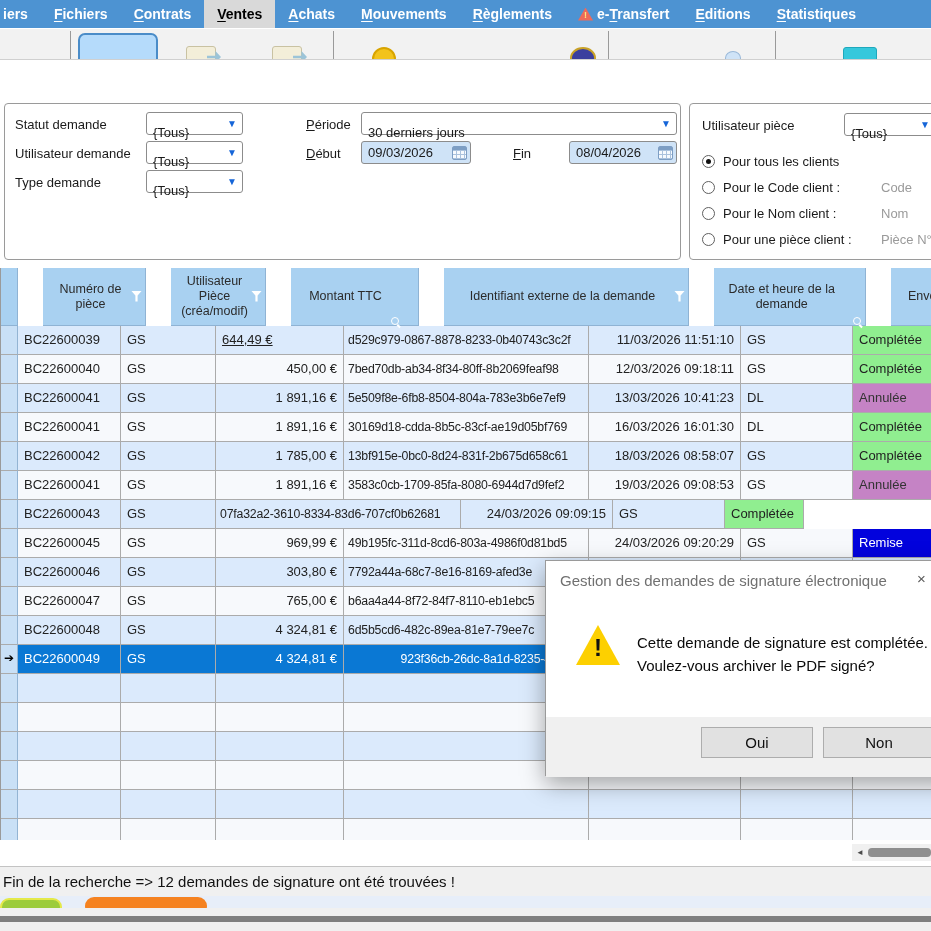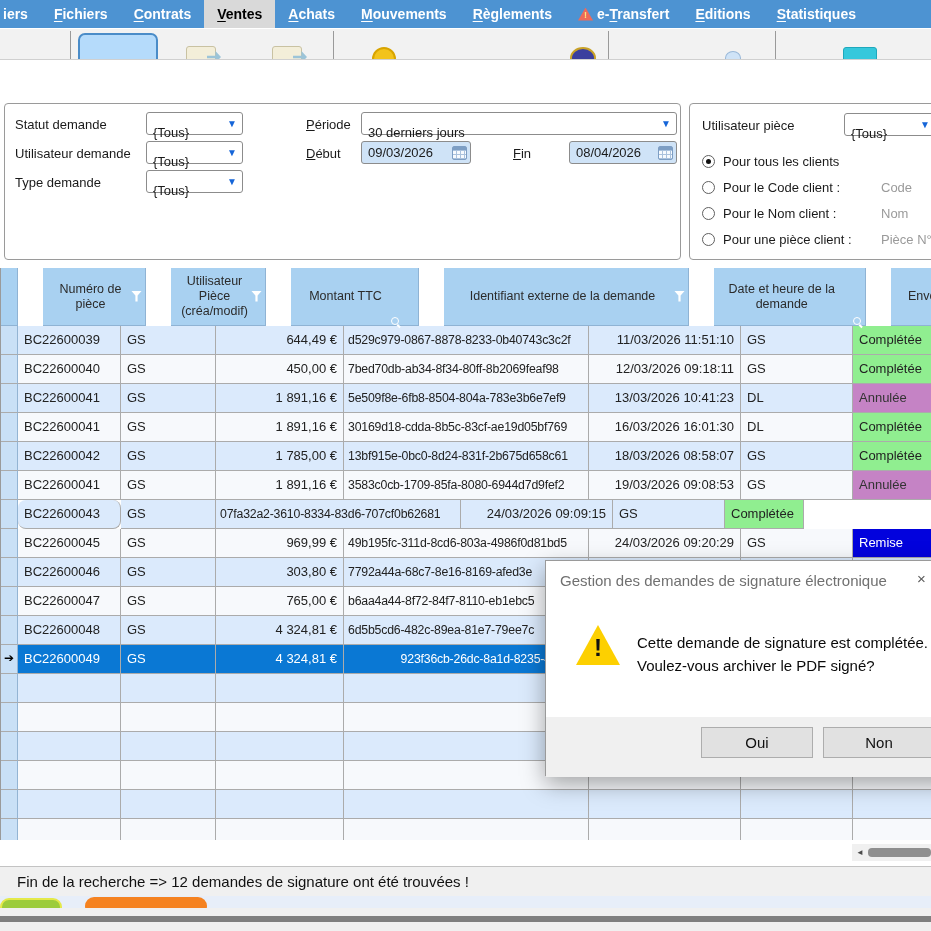--- a/index.html
+++ b/index.html
@@ -97,21 +97,21 @@
 
   
   .hscroll { position:absolute; left:852px; top:844px; width:79px; height:17px;
     background:#f0f0f0; display:flex; align-items:center; }
   .hs-arrow { width:16px; text-align:center; font-size:8px; color:#4a4a4a; }
   .hs-thumb { height:9px; flex:1; background:#8f8f8f; border-radius:4px; margin-right:0; }
 
   
   .status-bar { position:absolute; left:0; top:866px; width:931px; height:30px;
     background:#f0f0f0; border-top:1px solid #c3c3c3; display:flex; align-items:center; }
-  .status-text { font-size:15px; color:#111; padding-left:17px; white-space:nowrap; }
+  .status-text { font-size:15px; color:#111; padding-left:3px; white-space:nowrap; }
   .bottom-strip { position:absolute; left:0; top:896px; width:931px; height:12px;
     background:#e7eef9; overflow:hidden; }
   .pill-green { position:absolute; left:0; top:2px; width:62px; height:18px;
     background:var(--pill-green,#9ccc3c); border-radius:9px; border:2px solid #e4e94a; }
   .pill-orange { position:absolute; left:85px; top:1px; width:122px; height:18px;
     background:var(--pill-orange,#f58220); border-radius:9px; }
   .bottom-mid { position:absolute; left:0; top:908px; width:931px; height:8px; background:#f0f0f0; }
   .bottom-bar { position:absolute; left:0; top:916px; width:931px; height:6px;
     background:var(--bottom-bar,#7f7f7f); }
   .bottom-end { position:absolute; left:0; top:922px; width:931px; height:9px; background:#f0f0f0; }
@@ -287,21 +287,21 @@
       </div>
       <div class="hcell" style="width: 79px; flex: 0 0 79px;">
         <span class="htext">Statut de la demande</span>
       </div>
     </div>
   <div class="grid-body">
       <div class="grow odd">
         <div class="cell sel"></div>
         <div class="cell" style="width: 103px; flex: 0 0 103px; text-align: left;">BC22600039</div>
         <div class="cell" style="width: 95px; flex: 0 0 95px; text-align: left;">GS</div>
-        <div class="cell" style="width: 128px; flex: 0 0 128px; text-align: right;">644,49 €</div>
+        <div class="cell" style="width: 128px; flex: 0 0 128px;  text-decoration: underline;">644,49 €</div>
         <div class="cell ident" style="width: 245px; flex: 0 0 245px; text-align: left;">d529c979-0867-8878-8233-0b40743c3c2f</div>
         <div class="cell" style="width: 152px; flex: 0 0 152px; text-align: right;">11/03/2026 11:51:10</div>
         <div class="cell" style="width: 112px; flex: 0 0 112px; text-align: left;">GS</div>
         <div class="cell" style="width: 79px; flex: 0 0 79px; text-align: left; background: rgb(144, 238, 144); color: rgb(34, 34, 34);">Complétée</div>
       </div>
       <div class="grow even">
         <div class="cell sel"></div>
         <div class="cell" style="width: 103px; flex: 0 0 103px; text-align: left;">BC22600040</div>
         <div class="cell" style="width: 95px; flex: 0 0 95px; text-align: left;">GS</div>
         <div class="cell" style="width: 128px; flex: 0 0 128px; text-align: right;">450,00 €</div>
@@ -345,21 +345,21 @@
         <div class="cell" style="width: 103px; flex: 0 0 103px; text-align: left;">BC22600041</div>
         <div class="cell" style="width: 95px; flex: 0 0 95px; text-align: left;">GS</div>
         <div class="cell" style="width: 128px; flex: 0 0 128px; text-align: right;">1 891,16 €</div>
         <div class="cell ident" style="width: 245px; flex: 0 0 245px; text-align: left;">3583c0cb-1709-85fa-8080-6944d7d9fef2</div>
         <div class="cell" style="width: 152px; flex: 0 0 152px; text-align: right;">19/03/2026 09:08:53</div>
         <div class="cell" style="width: 112px; flex: 0 0 112px; text-align: left;">GS</div>
         <div class="cell" style="width: 79px; flex: 0 0 79px; text-align: left; background: rgb(197, 131, 197); color: rgb(51, 51, 51);">Annulée</div>
       </div>
       <div class="grow odd">
         <div class="cell sel"></div>
-        <div class="cell" style="width: 103px; flex: 0 0 103px; text-align: left; border-radius: 8px;">BC22600043</div>
+        <div class="cell" style="width: 103px; flex: 0 0 103px; text-align: left;">BC22600043</div>
         <div class="cell" style="width: 95px; flex: 0 0 95px; text-align: left;">GS</div>
         <div class="cell ident" style="width: 245px; flex: 0 0 245px; text-align: left;">07fa32a2-3610-8334-83d6-707cf0b62681</div>
         <div class="cell" style="width: 152px; flex: 0 0 152px; text-align: right;">24/03/2026 09:09:15</div>
         <div class="cell" style="width: 112px; flex: 0 0 112px; text-align: left;">GS</div>
         <div class="cell" style="width: 79px; flex: 0 0 79px; text-align: left; background: rgb(144, 238, 144); color: rgb(34, 34, 34);">Complétée</div>
       </div>
       <div class="grow even">
         <div class="cell sel"></div>
         <div class="cell" style="width: 103px; flex: 0 0 103px; text-align: left;">BC22600045</div>
         <div class="cell" style="width: 95px; flex: 0 0 95px; text-align: left;">GS</div>

